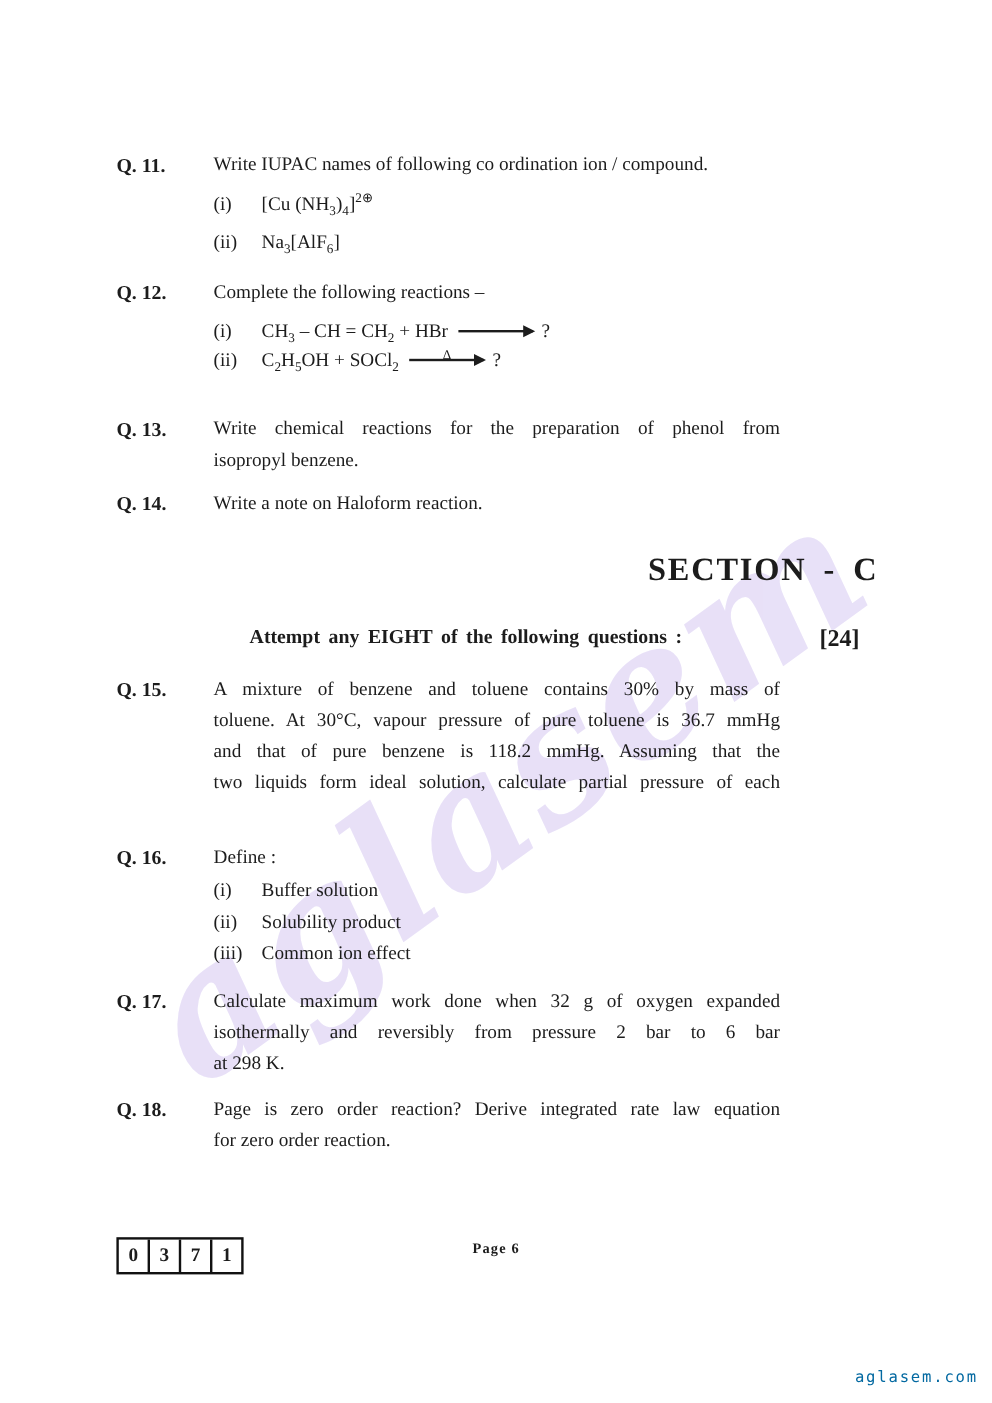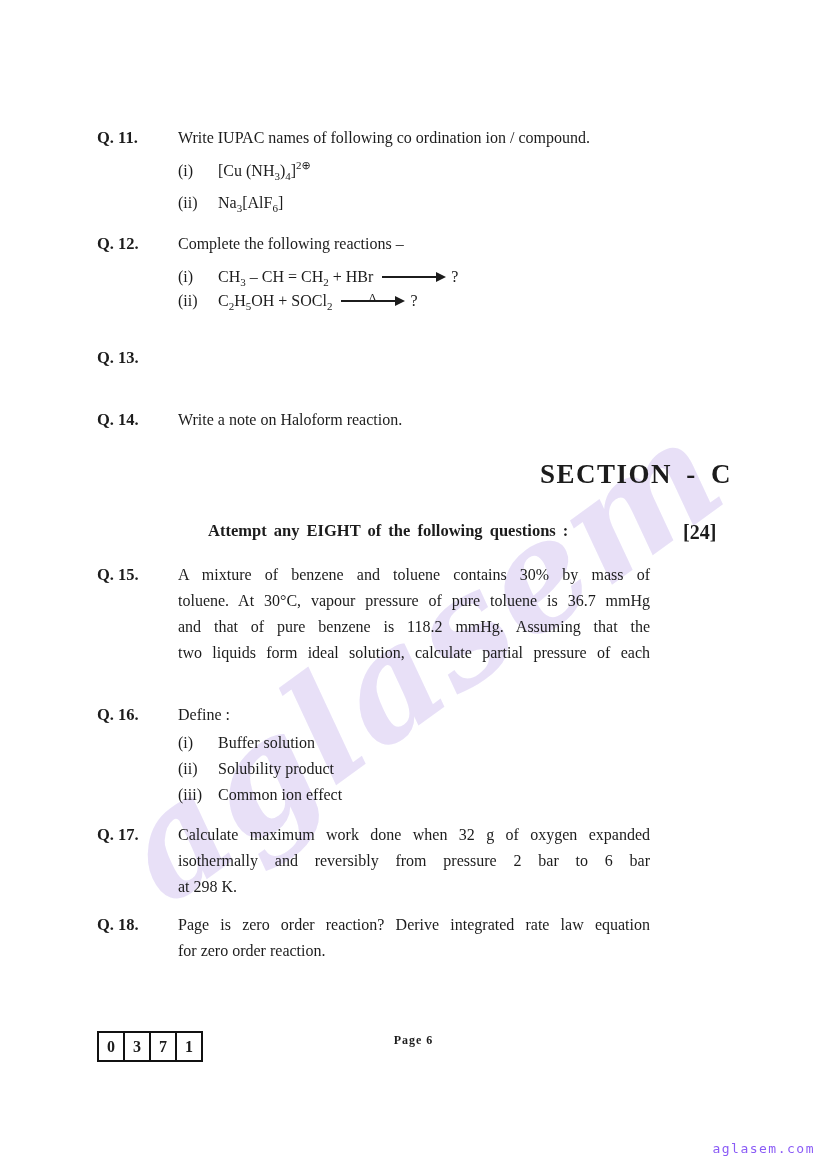--- a/index.html
+++ b/index.html
@@ -38,21 +38,21 @@
   .instruction { position:absolute; left:81px; font-weight:bold; font-size:16.5px; word-spacing:3px; white-space:nowrap;margin-left:30px; }
   .marks { position:absolute; left:586px; font-weight:bold; font-size:20px; white-space:nowrap; }
   
   .codebox { position:absolute; left:97px; top:1031px; display:flex; border:2px solid #111; z-index:2; }
   .codecell { width:24px; height:27px; display:flex; align-items:center; justify-content:center;
     font-weight:bold; font-size:16px; border-left:2px solid #111; }
   .codecell:first-child { border-left:none; }
   .pagenum { position:absolute; left:0; top:1033px; width:827px; text-align:center;
     font-weight:bold; font-size:12px; letter-spacing:1px; z-index:2; }
   .site { position:absolute; right:12px; top:1141px; font-family:"DejaVu Sans Mono", monospace;
-    font-size:13px; letter-spacing:1.5px; color:#8b5cf6; z-index:2; }
+    font-size:13px; letter-spacing:1.5px; color:#0369a1; z-index:2; }
 </style>
 </head>
 <body>
 
 <div class="page">
 
   <div class="watermark">
     <span>aglasem</span>
   </div>
 
@@ -75,20 +75,24 @@
     </div>
     <div class="subrow" style="top:263px">
       <span class="sublabel">(i)</span><span class="formula">CH<sub>3</sub> – CH = CH<sub>2</sub> + HBr<span class="r-arrow"></span>?</span>
     </div>
     <div class="subrow" style="top:287px">
       <span class="sublabel">(ii)</span><span class="formula">C<sub>2</sub>H<sub>5</sub>OH + SOCl<sub>2</sub><span class="r-arrow"><span class="delta">Δ</span></span>?</span>
     </div>
 
     <div class="q" style="top:345px">
       <span class="qlabel">Q. 13.</span>
+      <div class="qbody">
+        <div class="jline">Write chemical reactions for the preparation of phenol from</div>
+        <div class="lline">isopropyl benzene.</div>
+      </div>
     </div>
 
     <div class="q" style="top:407px">
       <span class="qlabel">Q. 14.</span>
       <div class="qbody nowrap">Write a note on Haloform reaction.</div>
     </div>
 
     <div class="section-title">SECTION - C</div>
     <div class="instruction-row">
       <span class="instruction">Attempt any EIGHT of the following questions :</span>

